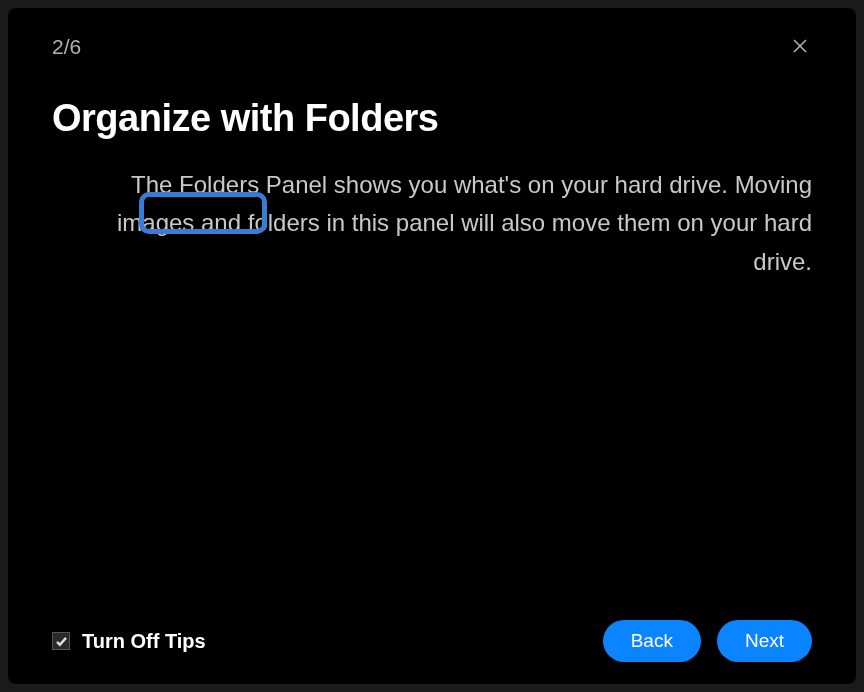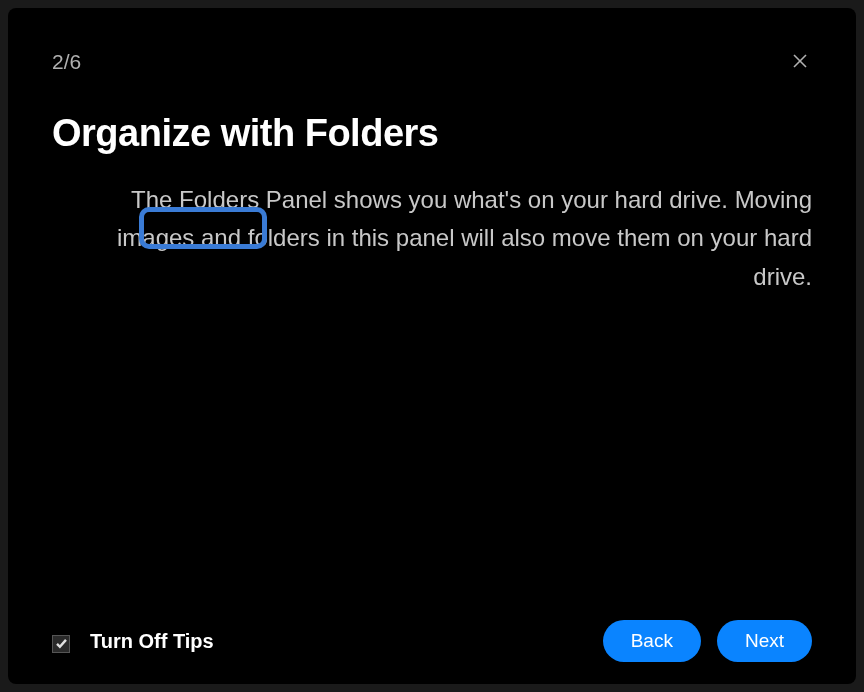--- a/index.html
+++ b/index.html
@@ -16,21 +16,21 @@
       display: flex;
       align-items: center;
       justify-content: center;
     }
     .dialog {
       width: 848px;
       height: 676px;
       background: #000000;
       border-radius: 8px;
       position: relative;
-      padding: 42px 44px;
+      padding: 27px 44px;
       display: flex;
       flex-direction: column;
     }
     .top-row {
       display: flex;
       justify-content: space-between;
       align-items: flex-start;
     }
     .step-counter {
       color: #b0b0b0;
@@ -83,22 +83,22 @@
       position: absolute;
       bottom: 22px;
       left: 44px;
       right: 44px;
       display: flex;
       justify-content: space-between;
       align-items: center;
     }
     .checkbox-wrap {
       display: flex;
-      align-items: flex-end;
-      gap: 20px;
+      align-items: center;
+      gap: 12px;
     }
     .checkbox {
       width: 18px;
       height: 18px;
       background: #2a2a2a;
       border: 1px solid #555;
       display: flex;
       align-items: center;
       justify-content: center;
       cursor: pointer;

